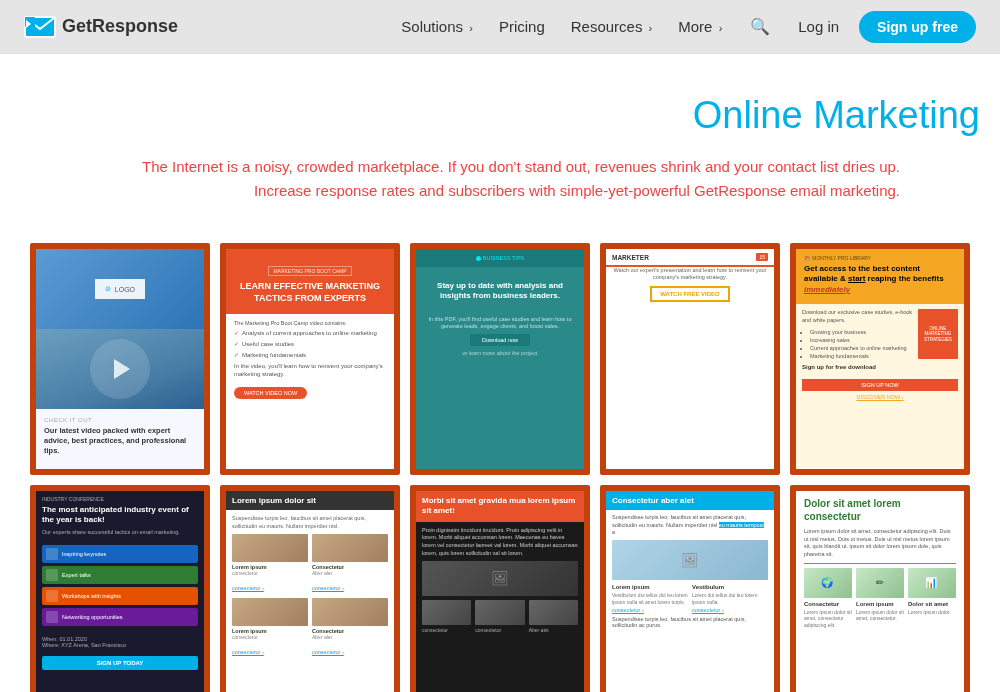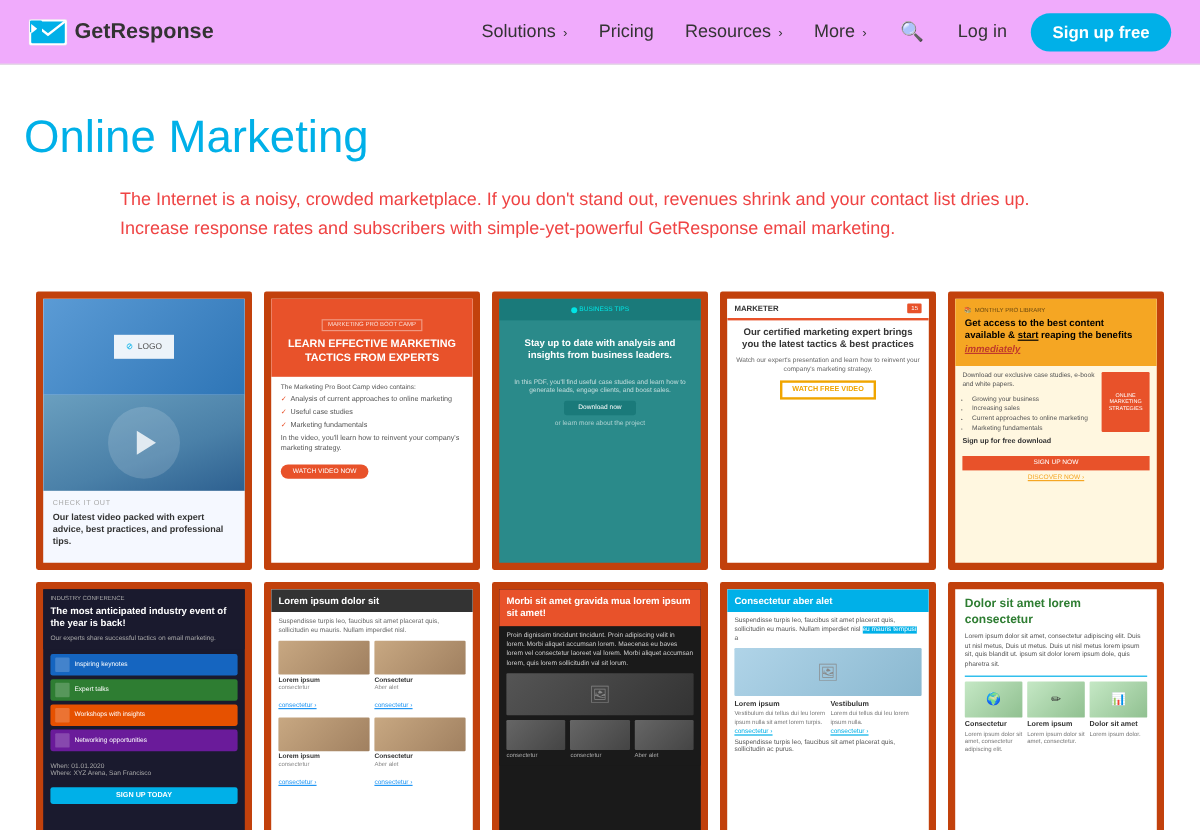--- a/index.html
+++ b/index.html
@@ -5,21 +5,21 @@
     * { box-sizing: border-box; margin: 0; padding: 0; }
     body { font-family: Arial, sans-serif; background: #fff; color: #333; }
 
     
     nav {
       display: flex;
       align-items: center;
       padding: 0 24px;
       height: 54px;
       border-bottom: 1px solid #e0e0e0;
-      background: #f0abfc;
+      background: #e5e5e5;
     }
     .nav-logo {
       display: flex;
       align-items: center;
       gap: 6px;
       margin-right: auto;
     }
     .logo-icon {
       width: 32px;
       height: 22px;
@@ -67,21 +67,21 @@
       border-radius: 24px;
       padding: 8px 18px;
       font-size: 14px;
       font-weight: bold;
       cursor: pointer;
       text-decoration: none;
     }
 
     
     .hero {
-      text-align: left;
+      text-align: right;
       padding: 40px 20px 20px;
     }
     .hero h1 {
       font-size: 38px;
       color: #00b0e8;
       font-weight: 300;
       margin-bottom: 18px;
     }
     .hero p {
       font-size: 15px;
@@ -407,21 +407,20 @@
       <div style="text-align: center; font-size: 5.5px; color: rgba(255,255,255,0.6); cursor: pointer;">or learn more about the project</div>
     </div>
   </div>
 
   <div class="card card-4">
     <div class="card-inner">
       <div class="c4-header">
         <span class="c4-marketer">MARKETER</span>
         <span class="c4-issue">15</span>
       </div>
-      <div class="c4-title">Our certified marketing expert brings you the latest tactics &amp; best practices</div>
       <div class="c4-sub">Watch our expert's presentation and learn how to reinvent your company's marketing strategy.</div>
       <button class="c4-btn">WATCH FREE VIDEO</button>
     </div>
   </div>
 
   <div class="card card-5">
     <div class="card-inner">
       <div class="c5-header">
         <div class="c5-lib">
           <span>📚</span>

